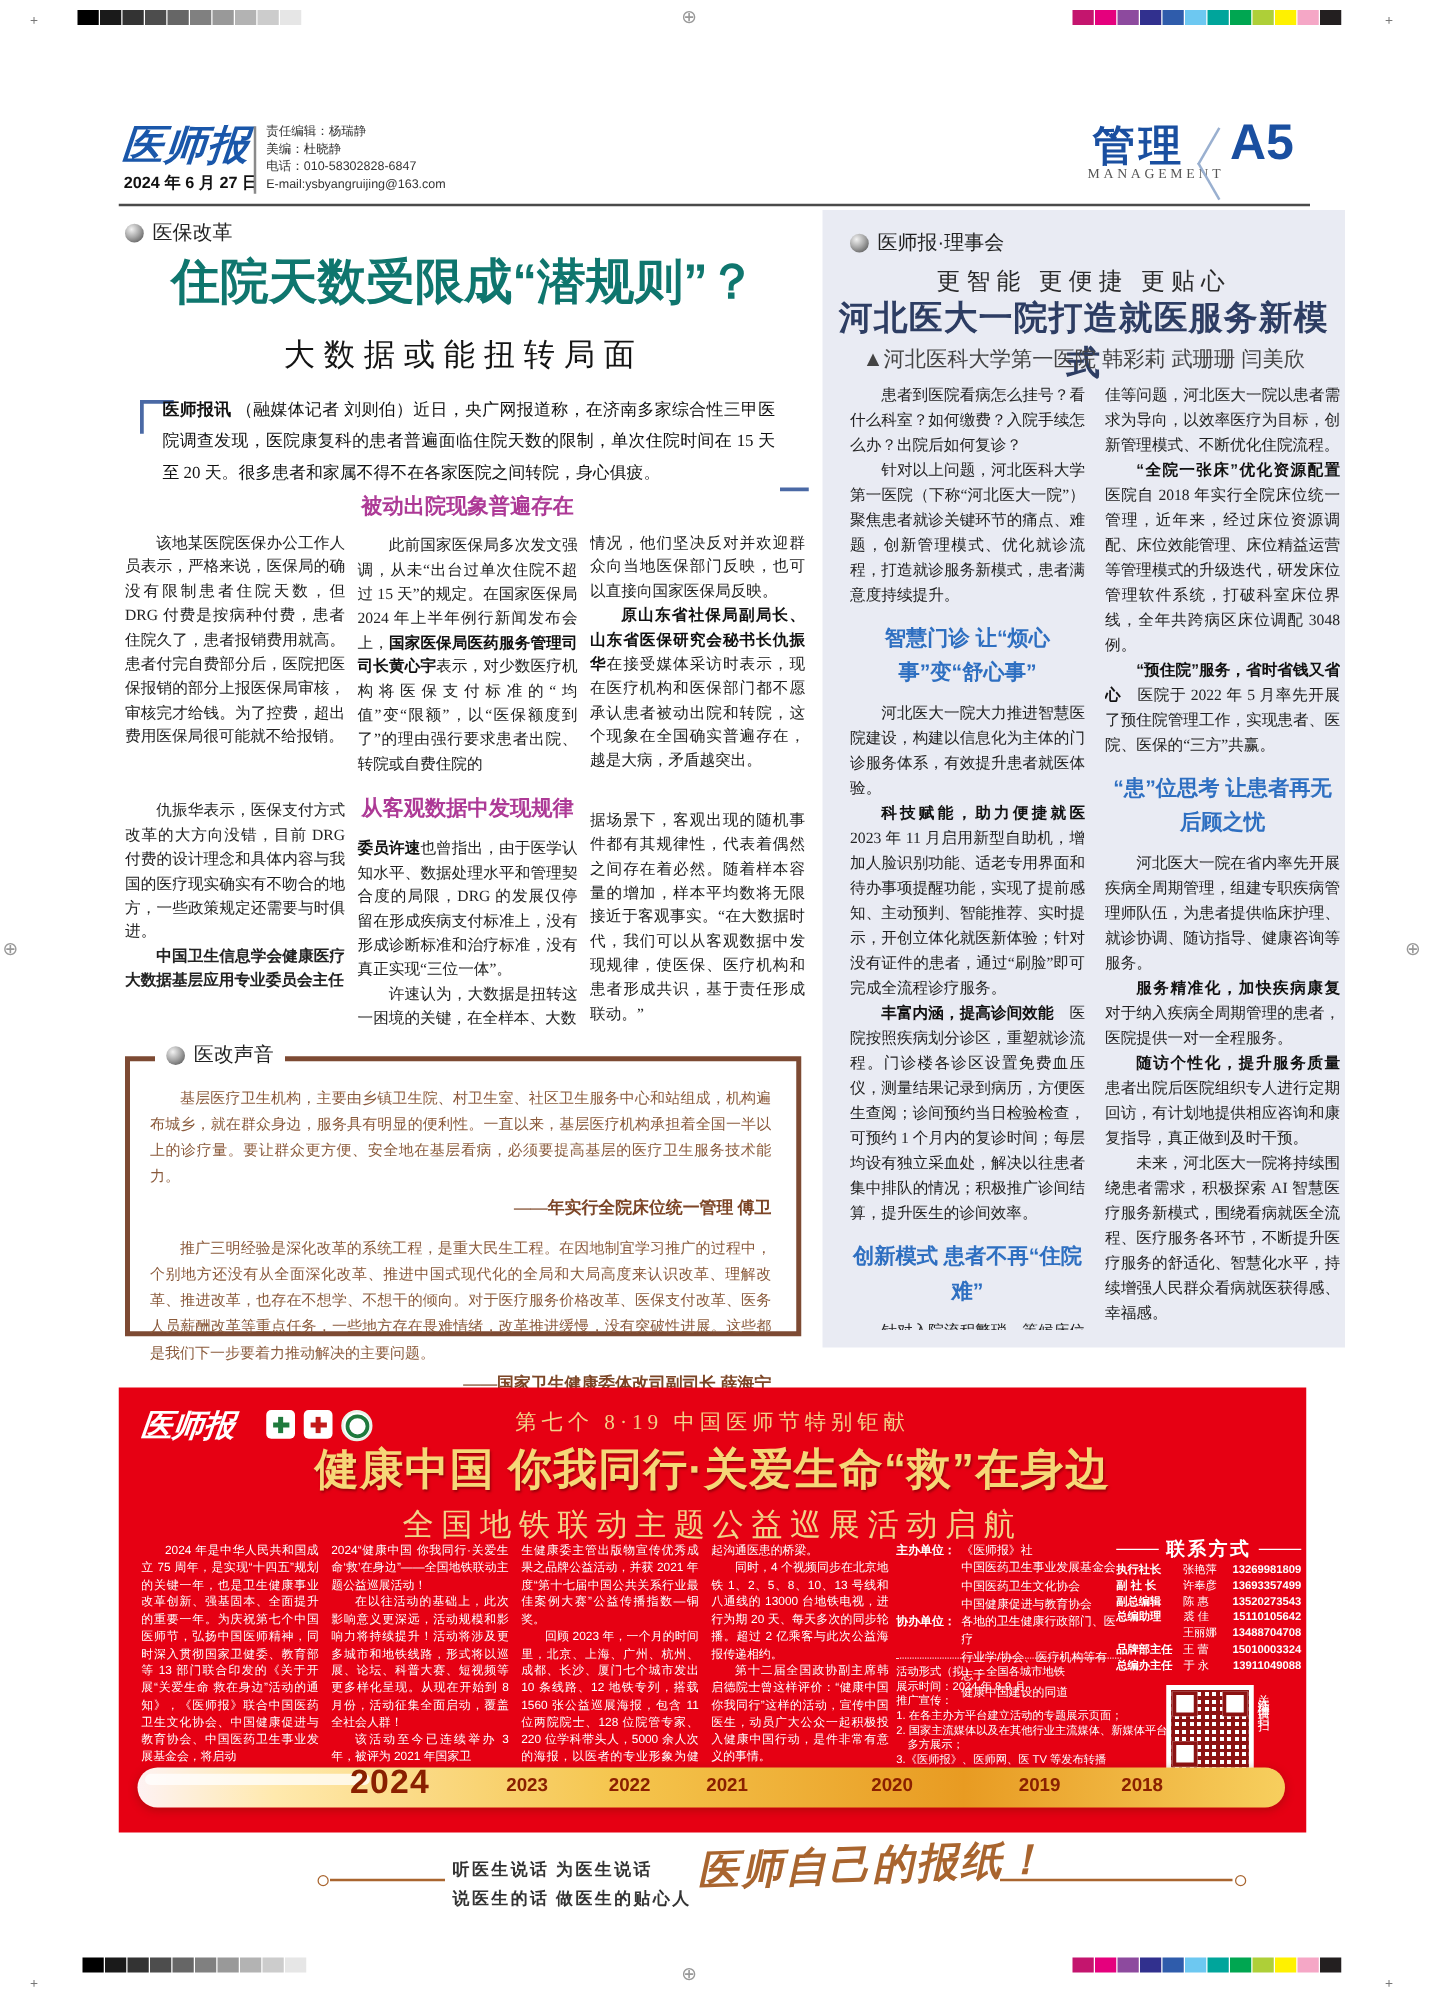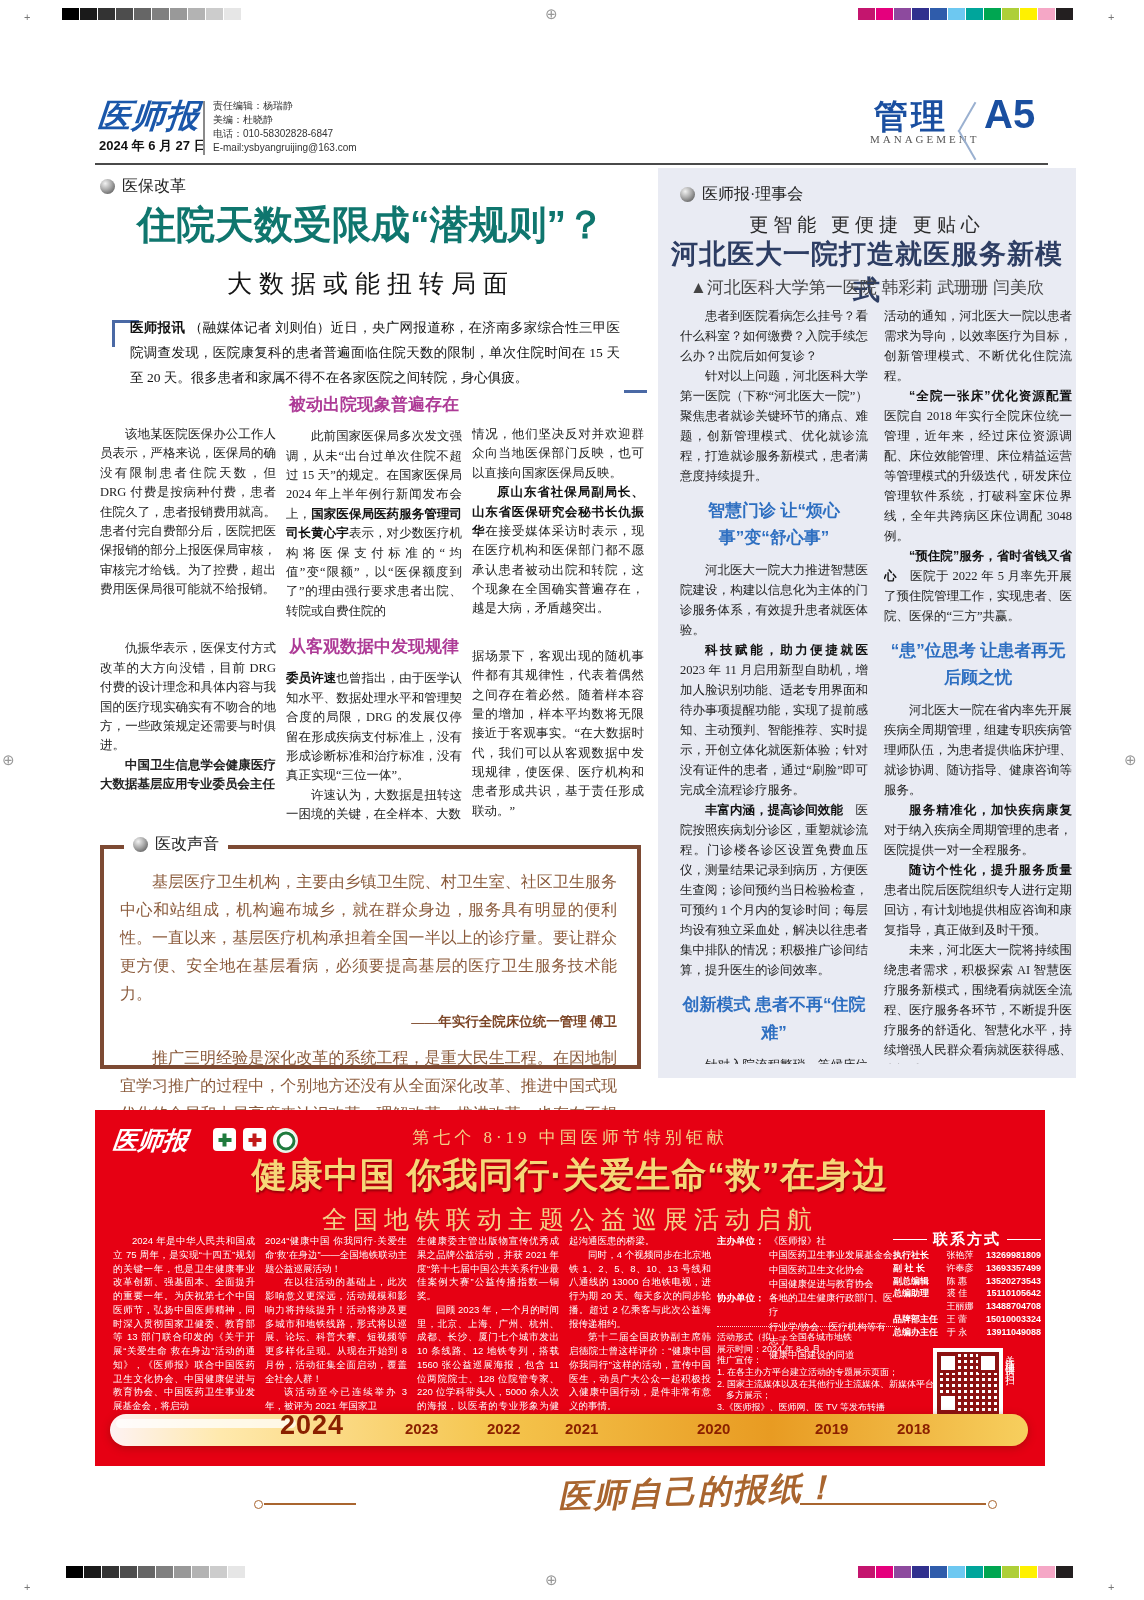--- a/index.html
+++ b/index.html
@@ -45,21 +45,21 @@
   .lc3{left:472px;top:425px;width:172px;height:400px;}
   .msub{font-size:17px;font-weight:800;color:#ad3a96;text-align:center;
         font-family:"Liberation Sans",sans-serif;margin:0 0 9px 0;}
   .msub2{margin:13px 0 9px 0;}
   .sp40{height:40px;} .sp28{height:28px;}
   .bold-end{font-weight:800;}
   
   .vbox{left:100px;top:845px;width:533px;height:216px;border:4px solid #7d4a33;background:#fff;}
   .vtag{left:124px;top:834px;background:#fff;padding:0 9px;}
   .vbody{position:absolute;left:120px;top:868px;width:497px;}
-  .vq{font-size:16px;line-height:1.75;color:#8a5a3b;}
+  .vq{font-size:12px;line-height:1.75;color:#8a5a3b;}
   .vby{text-align:right;font-weight:800;font-size:13.5px;color:#7c4526;margin:5px 0 13px 0;}
   
   .panel{left:658px;top:168px;width:418px;height:910px;background:#e9ebf3;}
   .p-tag{position:absolute;left:22px;top:16px;}
   .p-kicker{position:absolute;left:0;top:44px;width:100%;text-align:center;font-size:19px;
             color:#2b2b2b;letter-spacing:5px;font-family:"Liberation Serif",serif;}
   .p-headline{position:absolute;left:0;top:68px;width:100%;text-align:center;font-size:27px;
               font-weight:900;color:#2d3d63;letter-spacing:1px;}
   .p-byline{position:absolute;left:0;top:108px;width:100%;text-align:center;font-size:17px;color:#444;}
   .pcol{position:absolute;top:138px;width:188px;height:758px;font-size:12.5px;line-height:1.6;
@@ -249,21 +249,21 @@
         <b class="lead-in">科技赋能，助力便捷就医</b>　<span>2023 年 11 月启用新型自助机，增加人脸识别功能、适老专用界面和待办事项提醒功能，实现了提前感知、主动预判、智能推荐、实时提示，开创立体化就医新体验；针对没有证件的患者，通过“刷脸”即可完成全流程诊疗服务。</span>
       </p>
       <p class="ind">
         <b class="lead-in">丰富内涵，提高诊间效能</b>　<span>医院按照疾病划分诊区，重塑就诊流程。门诊楼各诊区设置免费血压仪，测量结果记录到病历，方便医生查阅；诊间预约当日检验检查，可预约 1 个月内的复诊时间；每层均设有独立采血处，解决以往患者集中排队的情况；积极推广诊间结算，提升医生的诊间效率。</span>
       </p>
       <h3 class="bsub">创新模式 患者不再“住院难”</h3>
       <p class="ind">针对入院流程繁琐、等候床位时间长、患者入院体验不</p>
     </div>
 
     <div class="pcol pc2 serif jt">
-      <p>活动的通知，河北医大一院以患者需求为导向，以效率医疗为目标，创新管理模式、不断优化住院流程。</p>
+      <p>佳等问题，河北医大一院以患者需求为导向，以效率医疗为目标，创新管理模式、不断优化住院流程。</p>
       <p class="ind">
         <b class="lead-in">“全院一张床”优化资源配置</b>　<span>医院自 2018 年实行全院床位统一管理，近年来，经过床位资源调配、床位效能管理、床位精益运营等管理模式的升级迭代，研发床位管理软件系统，打破科室床位界线，全年共跨病区床位调配 3048 例。</span>
       </p>
       <p class="ind">
         <b class="lead-in">“预住院”服务，省时省钱又省心</b>　<span>医院于 2022 年 5 月率先开展了预住院管理工作，实现患者、医院、医保的“三方”共赢。</span>
       </p>
       <h3 class="bsub">“患”位思考 让患者再无后顾之忧</h3>
       <p class="ind">河北医大一院在省内率先开展疾病全周期管理，组建专职疾病管理师队伍，为患者提供临床护理、就诊协调、随访指导、健康咨询等服务。</p>
       <p class="ind">
         <b class="lead-in">服务精准化，加快疾病康复</b>　<span>对于纳入疾病全周期管理的患者，医院提供一对一全程服务。</span>
@@ -398,20 +398,24 @@
     <span class="year y-sm" style="left:310px;">2023</span>
     <span class="year y-sm" style="left:392px;">2022</span>
     <span class="year y-sm" style="left:470px;">2021</span>
     <span class="year y-sm" style="left:602px;">2020</span>
     <span class="year y-sm" style="left:720px;">2019</span>
     <span class="year y-sm" style="left:802px;">2018</span>
   </div>
 
   <div class="fcirc" style="left:254px;top:1500px;"></div>
   <div class="fline" style="left:264px;top:1503px;width:92px;"></div>
+  <div class="abs f-slogans">
+    <div>听医生说话 为医生说话</div>
+    <div>说医生的话 做医生的贴心人</div>
+  </div>
   <div class="abs f-callig">医师自己的报纸！</div>
   <div class="fline" style="left:800px;top:1503px;width:186px;"></div>
   <div class="fcirc" style="left:988px;top:1500px;"></div>
 
   <div class="bar" style="left:66px;top:1566px;">
       <div class="psq" style="background: rgb(0, 0, 0);"></div>
       <div class="psq" style="background: rgb(26, 26, 26);"></div>
       <div class="psq" style="background: rgb(51, 51, 51);"></div>
       <div class="psq" style="background: rgb(77, 77, 77);"></div>
       <div class="psq" style="background: rgb(102, 102, 102);"></div>

